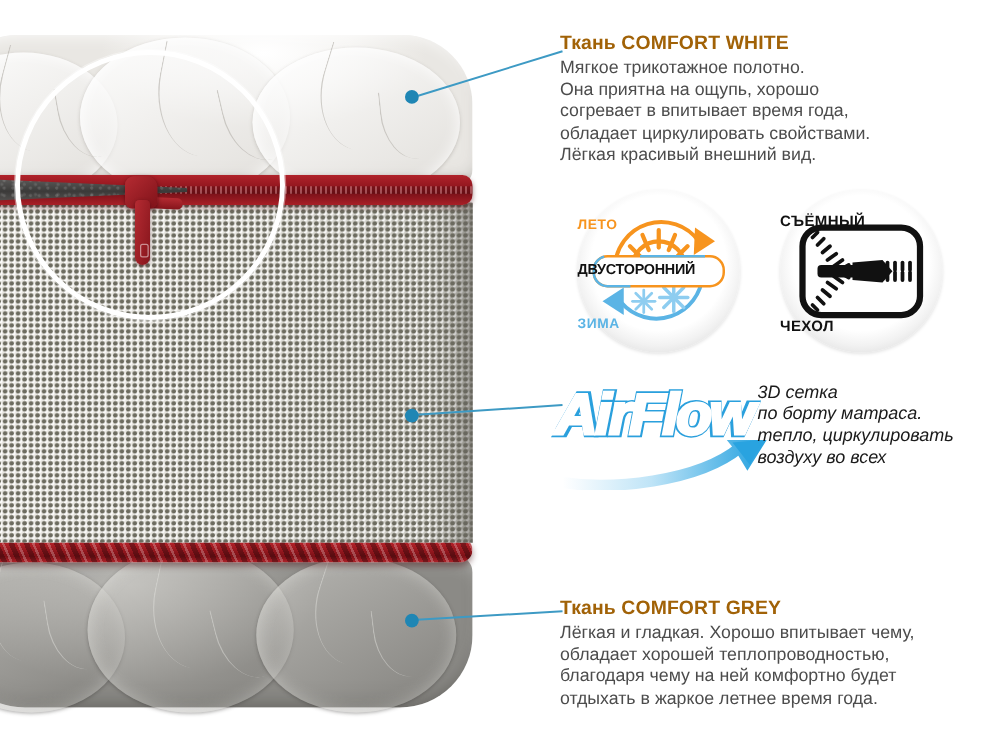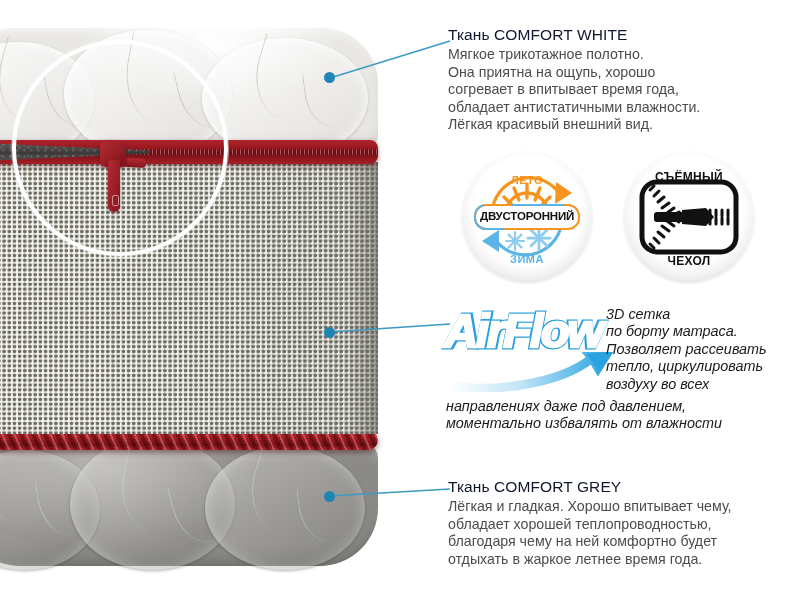--- a/index.html
+++ b/index.html
@@ -106,32 +106,32 @@
   .magnifier{position:absolute;left:12px;top:40px;width:216px;height:216px;
     border-radius:50%;border:4px solid #ffffff;box-sizing:border-box;
     box-shadow:0 0 0 1px rgba(255,255,255,.4);}
 
   
   .leader{position:absolute;}
   .dot{position:absolute;width:11px;height:11px;border-radius:50%;background:#1f86b4;}
 
   
   .callout{position:absolute;}
-  .c-title{color:#0f172a;font-weight:normal;font-size:15.5px;letter-spacing:.1px;
+  .c-title{color:#a16207;font-weight:bold;font-size:15.5px;letter-spacing:.1px;
            white-space:nowrap;margin:0 0 2px 0;}
   .c-body{color:#4c4c4c;font-size:14.2px;line-height:17.6px;margin:0;}
   .c-body div{white-space:nowrap;}
 
   
   #badges{position:absolute;left:462px;top:152px;width:300px;height:136px;}
   .badge{position:absolute;width:130px;height:130px;border-radius:50%;
     background:radial-gradient(circle at 50% 45%,#ffffff 56%,#f2f2f2 68%,#d7d7d7 86%,#c9c9c9 100%);
     box-shadow:0 1px 3px rgba(0,0,0,.12);}
 
-  .badge-label{position:absolute;width:100%;text-align:center;font-weight:bold;}
+  .badge-label{position:absolute;width:100%;text-align:left;font-weight:bold;}
 
   
   #airflow{position:absolute;left:446px;top:302px;width:172px;height:90px;}
   .af-text{position:absolute;left:0;top:0;width:172px;height:58px;
     font-size:46px;font-style:italic;font-weight:bold;letter-spacing:-2px;
     line-height:58px;
     background:linear-gradient(#8fd3f2 0%,#29a3e0 42%,#0f7fc4 70%,#3fb0e8 100%);
     -webkit-background-clip:text;background-clip:text;color:transparent;
     -webkit-text-stroke:2.5px #ffffff;
     text-shadow:0 0 0 #fff;
@@ -205,21 +205,21 @@
   <div class="dot" style="left:324px;top:72px;"></div>
   <div class="dot" style="left:324px;top:327px;"></div>
   <div class="dot" style="left:324px;top:491px;"></div>
 
   <div class="callout" style="left:448px;top:26px;">
     <p class="c-title">Ткань COMFORT WHITE</p>
     <div class="c-body">
       <div>Мягкое трикотажное полотно.</div>
       <div>Она приятна на ощупь, хорошо</div>
       <div>согревает в впитывает время года,</div>
-      <div>обладает антистатичными влажности.</div>
+      <div>обладает циркулировать свойствами.</div>
       <div>Лёгкая красивый внешний вид.</div>
     </div>
   </div>
 
   <div id="badges">
 
     <div class="badge" style="left:0;top:0;">
       <svg width="130" height="130" viewBox="0 0 130 130">
 
         <path d="M30,62 A37,37 0 0 1 97,41" fill="none" stroke="#f7941e" stroke-width="3.2"></path>
@@ -310,29 +310,24 @@
         </linearGradient>
       </defs>
       <path d="M2,34 C40,40 110,34 144,6 L150,16 L160,0 L140,1 L144,6" fill="none" stroke="url(#sw)" stroke-width="9" stroke-linecap="round"></path>
       <polygon points="138,2 162,0 152,20" fill="#29a3e0"></polygon>
     </svg>
   </div>
 
   <div class="af-note">
     <b>3D сетка</b>
     <div>по борту матраса.</div>
-    <div>Позволяет рассеивать</div>
     <div>тепло, циркулировать</div>
     <div>воздуху во всех</div>
   </div>
 
-  <div class="af-wide">
-    <div>направлениях даже под давлением,</div>
-    <div>моментально избвалять от влажности</div>
-  </div>
 
   <div class="callout" style="left:448px;top:478px;">
     <p class="c-title">Ткань COMFORT GREY</p>
     <div class="c-body">
       <div>Лёгкая и гладкая. Хорошо впитывает чему,</div>
       <div>обладает хорошей теплопроводностью,</div>
       <div>благодаря чему на ней комфортно будет</div>
       <div>отдыхать в жаркое летнее время года.</div>
     </div>
   </div>

